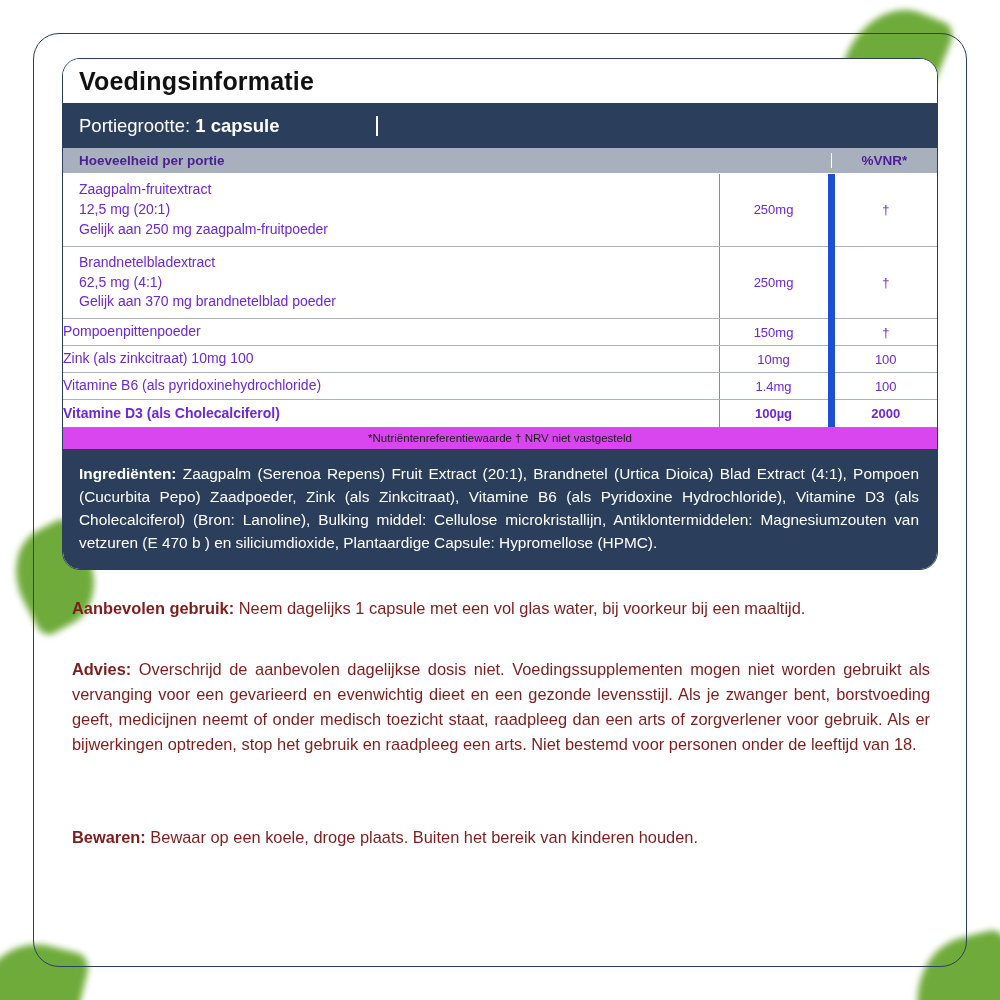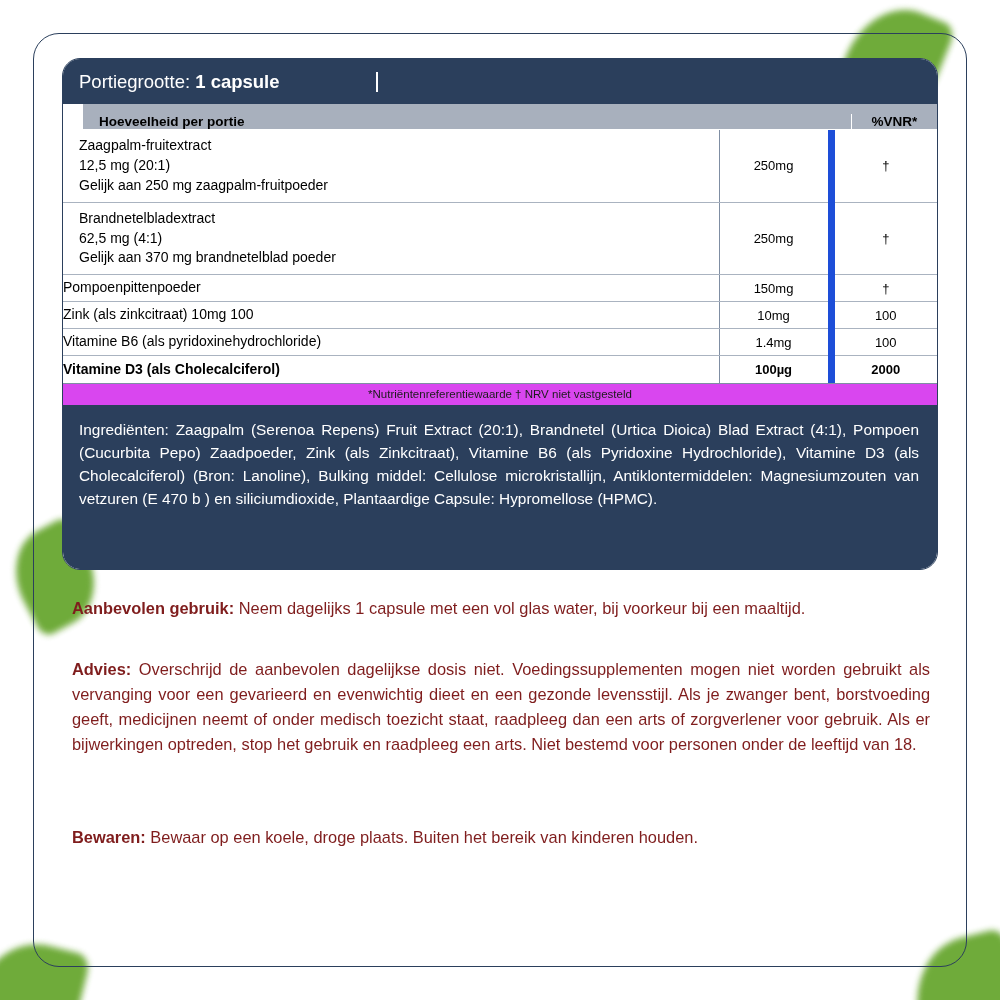--- a/index.html
+++ b/index.html
@@ -72,37 +72,36 @@
     margin: 0 62px 0 96px;
   }
   .serving-right { white-space: nowrap; }
   .bold { font-weight: bold; }
 
   
   .gray-head {
     display: flex;
     background: #a8b0bd;
     height: 26px;
-    align-items: flex-end;
-    color: #000000;
+    align-items: center;
+    color: #4c1d95;
     font-size: 13.5px;
     font-weight: bold;
     border-bottom: 1px solid #ffffff;
-    margin-left: 20px;
   }
   .gray-head .c-name { flex: 0 0 656px; padding-left: 16px; }
   .gray-head .c-amt  { flex: 0 0 112px; }
   .gray-head .c-vnr  { flex: 1; text-align: center; border-left: 1px solid #ffffff; }
 
   
   .nut-table {
     width: 100%;
     border-collapse: collapse;
     font-size: 14px;
-    color: #000000;
+    color: #6d28d9;
   }
   .nut-table td {
     border-bottom: 1px solid #aab3c0;
     vertical-align: middle;
     padding: 6px 0;
   }
   .nut-table td.c-name {
     width: 656px;
     padding-left: 16px;
     line-height: 1.42;
@@ -137,21 +136,21 @@
   .ingredients {
     background: #2b3f5c;
     color: #ffffff;
     font-size: 15.4px;
     line-height: 1.50;
     padding: 13px 18px 14px 16px;
     text-align: justify;
     border-radius: 0 0 16px 16px;
     flex: 1;
   }
-  .ingredients .lbl { font-weight: normal; margin-top: 32px; }
+  .ingredients .lbl { font-weight: bold; margin-top: 32px; }
 
   
   .lower {
     position: absolute;
     left: 72px;
     top: 596px;
     width: 858px;
     color: #7f1d1d;
   }
   .para {
@@ -183,20 +182,23 @@
 
 <div class="leaf l1"></div>
 <div class="leaf l2"></div>
 <div class="leaf l3"></div>
 <div class="leaf l4"></div>
 
 <div class="outer-frame"></div>
 
 <div class="card" style="display:flex;flex-direction:column;">
 
+  <div class="title-bar">
+    <h1>Voedingsinformatie</h1>
+  </div>
 
   <div class="serving-bar">
     <span class="serving-left">
       <span>Portiegrootte:</span>
       <span class="bold">1 capsule</span>
     </span>
     <span class="serving-divider"></span>
   </div>
 
   <div class="gray-head">

